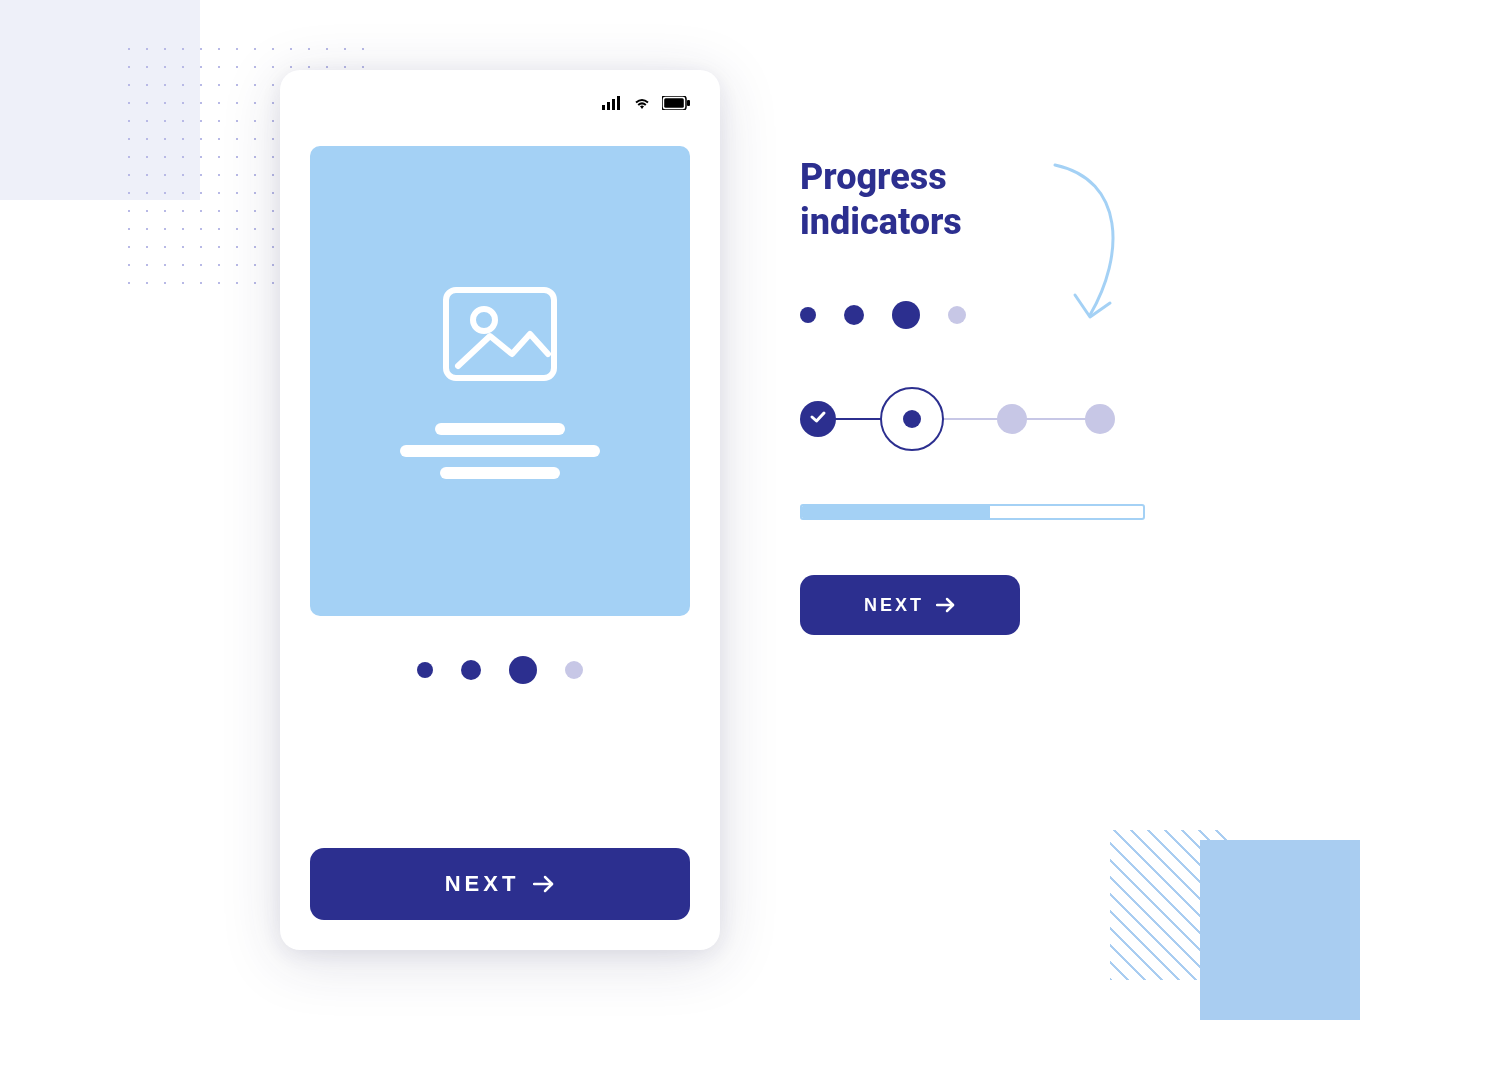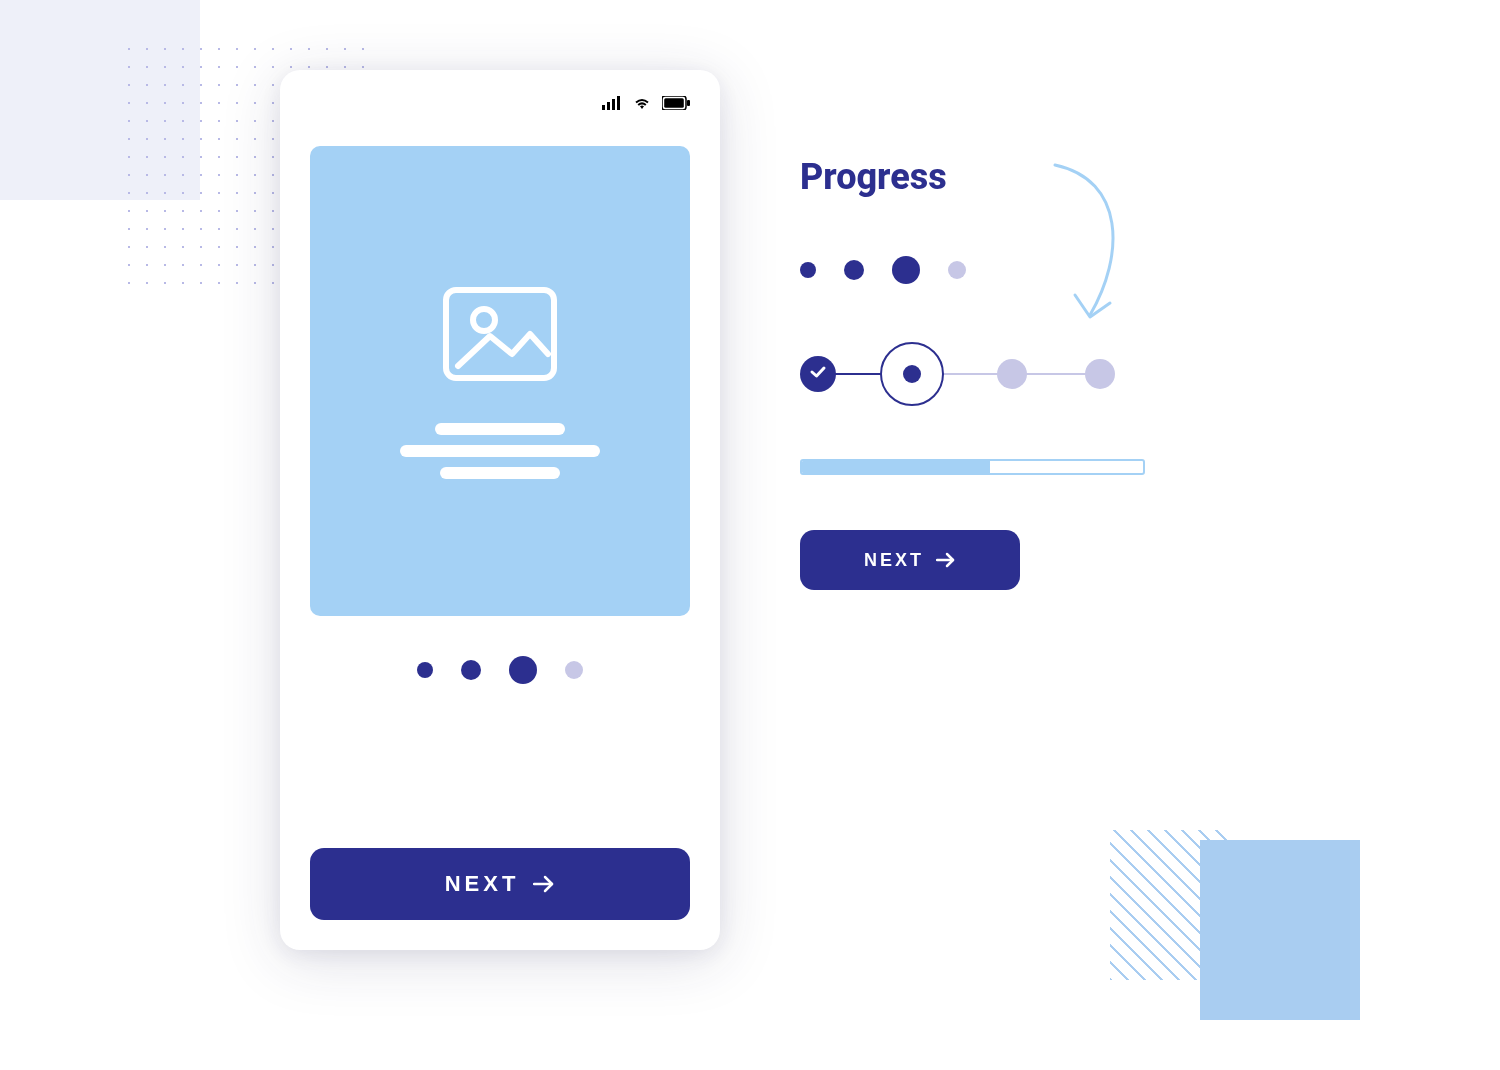--- a/index.html
+++ b/index.html
@@ -247,20 +247,21 @@
           <line x1="1" y1="9" x2="19" y2="9"></line>
           <polyline points="12,2 19,9 12,16"></polyline>
         </svg>
     </span>
   </button>
 </div>
 
 <div class="side">
   <h2 class="side-title">
     <span>Progress</span><br>
+    <span>indicators</span>
   </h2>
 
   <div class="dots-row side-dots">
     <div class="dot small"></div>
     <div class="dot med"></div>
     <div class="dot big"></div>
     <div class="dot faded"></div>
   </div>
 
   <div class="step-indicator">

